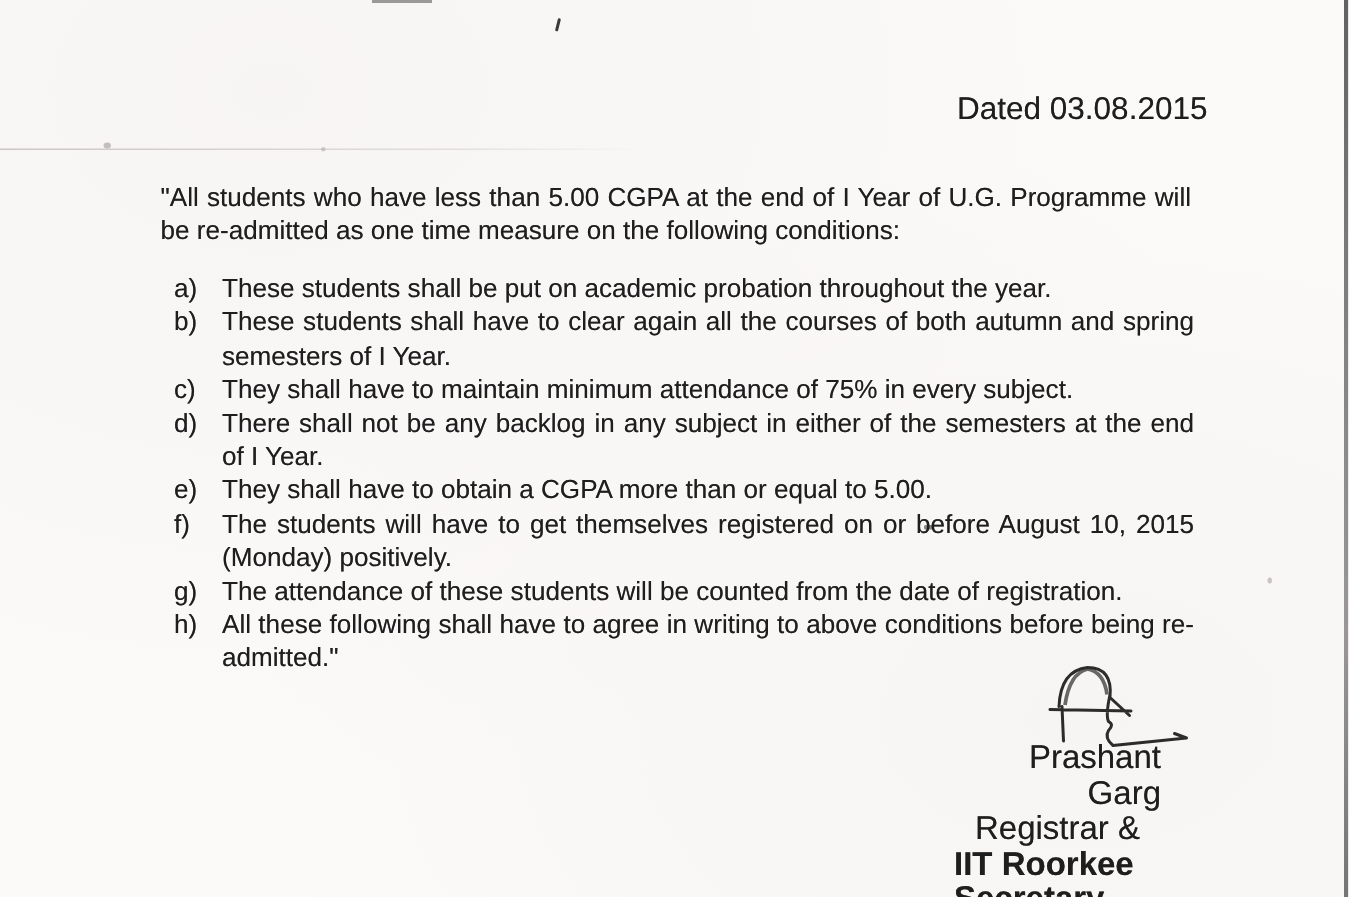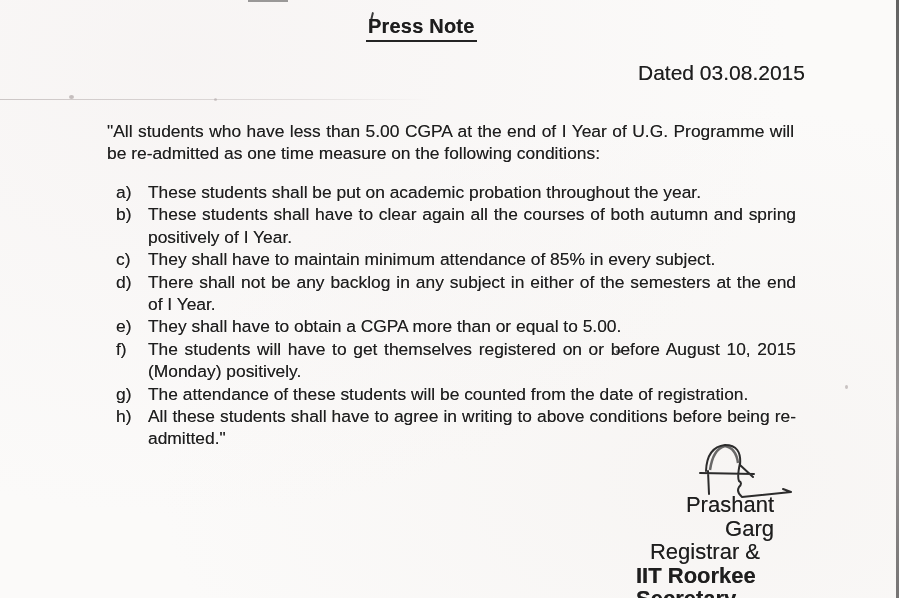--- a/index.html
+++ b/index.html
@@ -83,58 +83,57 @@
 
   <div class="edge-line"></div>
   <div class="faint-hline"></div>
   <div class="speck s1"></div>
   <div class="speck s2"></div>
   <div class="speck s3"></div>
   <div class="speck s4"></div>
   <div class="top-smudge"></div>
 
   <div class="title-tick"></div>
-  <div class="title">Press Note</div>
 
   <div class="dated">Dated 03.08.2015</div>
 
   <div class="intro">"All students who have less than 5.00 CGPA at the end of I Year  of U.G. Programme will be re-admitted as one time measure on the following conditions:</div>
 
   <div class="conditions">
     <div class="cond-item">
       <div class="cond-label">a)</div>
       <div class="cond-text">These students shall be put on academic probation throughout the year.</div>
     </div>
     <div class="cond-item">
       <div class="cond-label">b)</div>
-      <div class="cond-text">These students shall have to clear again all the courses of both autumn and spring positively of I Year.</div>
+      <div class="cond-text">These students shall have to clear again all the courses of both autumn and spring semesters of I Year.</div>
     </div>
     <div class="cond-item">
       <div class="cond-label">c)</div>
-      <div class="cond-text">They shall have to maintain minimum attendance of 85% in every subject.</div>
+      <div class="cond-text">They shall have to maintain minimum attendance of 75% in every subject.</div>
     </div>
     <div class="cond-item">
       <div class="cond-label">d)</div>
       <div class="cond-text">There shall not be any backlog in any subject in either of the semesters at the end of I Year.</div>
     </div>
     <div class="cond-item">
       <div class="cond-label">e)</div>
       <div class="cond-text">They shall have to obtain a CGPA more than or equal to 5.00.</div>
     </div>
     <div class="cond-item">
       <div class="cond-label">f)</div>
       <div class="cond-text">The students will have to get themselves registered on or before August 10, 2015 (Monday) positively.</div>
     </div>
     <div class="cond-item">
       <div class="cond-label">g)</div>
       <div class="cond-text">The attendance of these students will be counted from the date of registration.</div>
     </div>
     <div class="cond-item">
       <div class="cond-label">h)</div>
-      <div class="cond-text">All these students shall have to agree in writing to above conditions before being re-admitted."</div>
+      <div class="cond-text">All these following shall have to agree in writing to above conditions before being re-admitted."</div>
     </div>
   </div>
 
   <svg class="sig-scribble" width="102" height="62" viewBox="0 0 102 62" fill="none">
     <path d="M10 30 Q11 6 29 4 Q46 4 44 24 L57 36
              M4 32 L58 33
              M12 30 L13 53
              M44 22 Q41 36 43 40 Q47 42 43 46 Q40 51 46 56
              L95 51 M87 48 L95 51" stroke="#2c2c2c" stroke-width="2" stroke-linecap="round" stroke-linejoin="round"></path>
     <path d="M14 29 Q17 8 29 5 Q40 7 42 22" stroke="#2c2c2c" stroke-width="2.5" fill="none" opacity=".7"></path>

